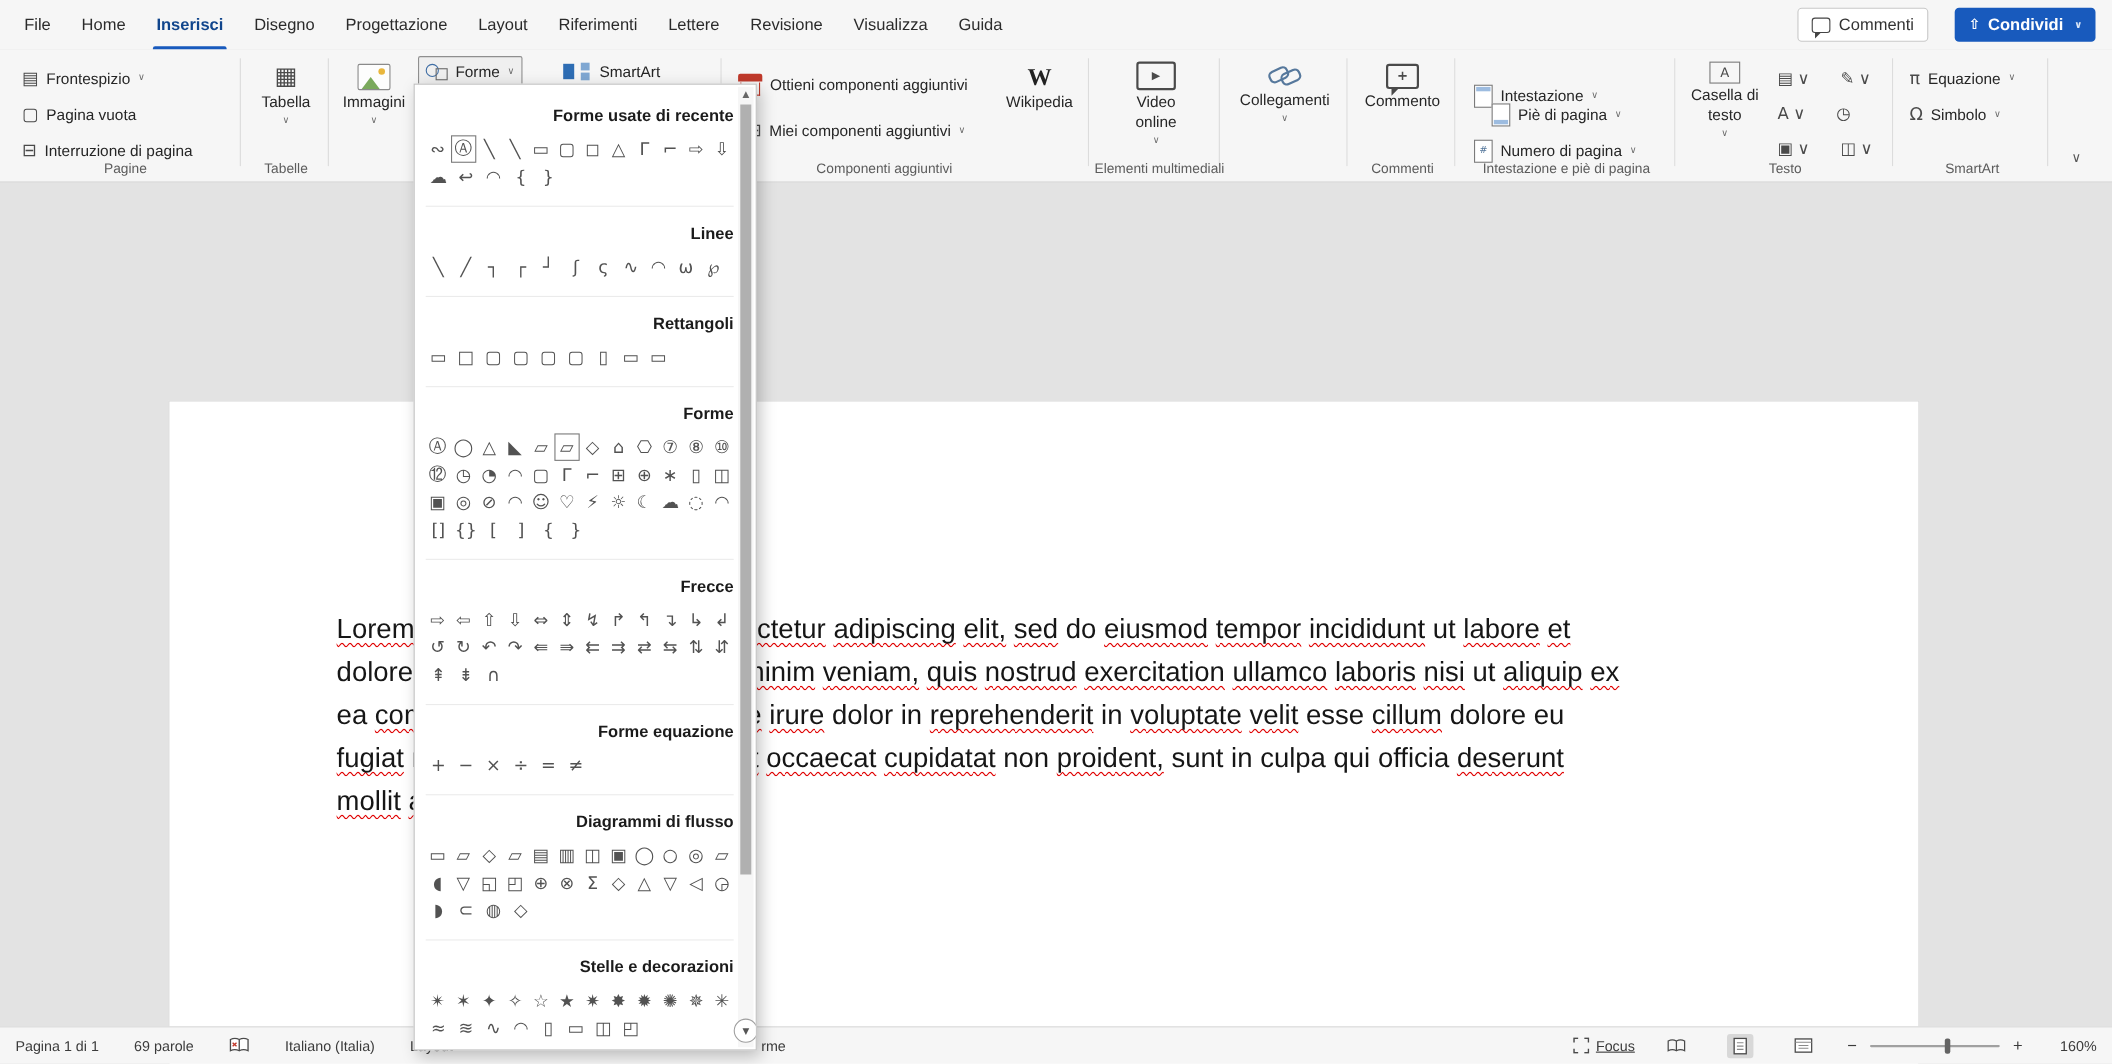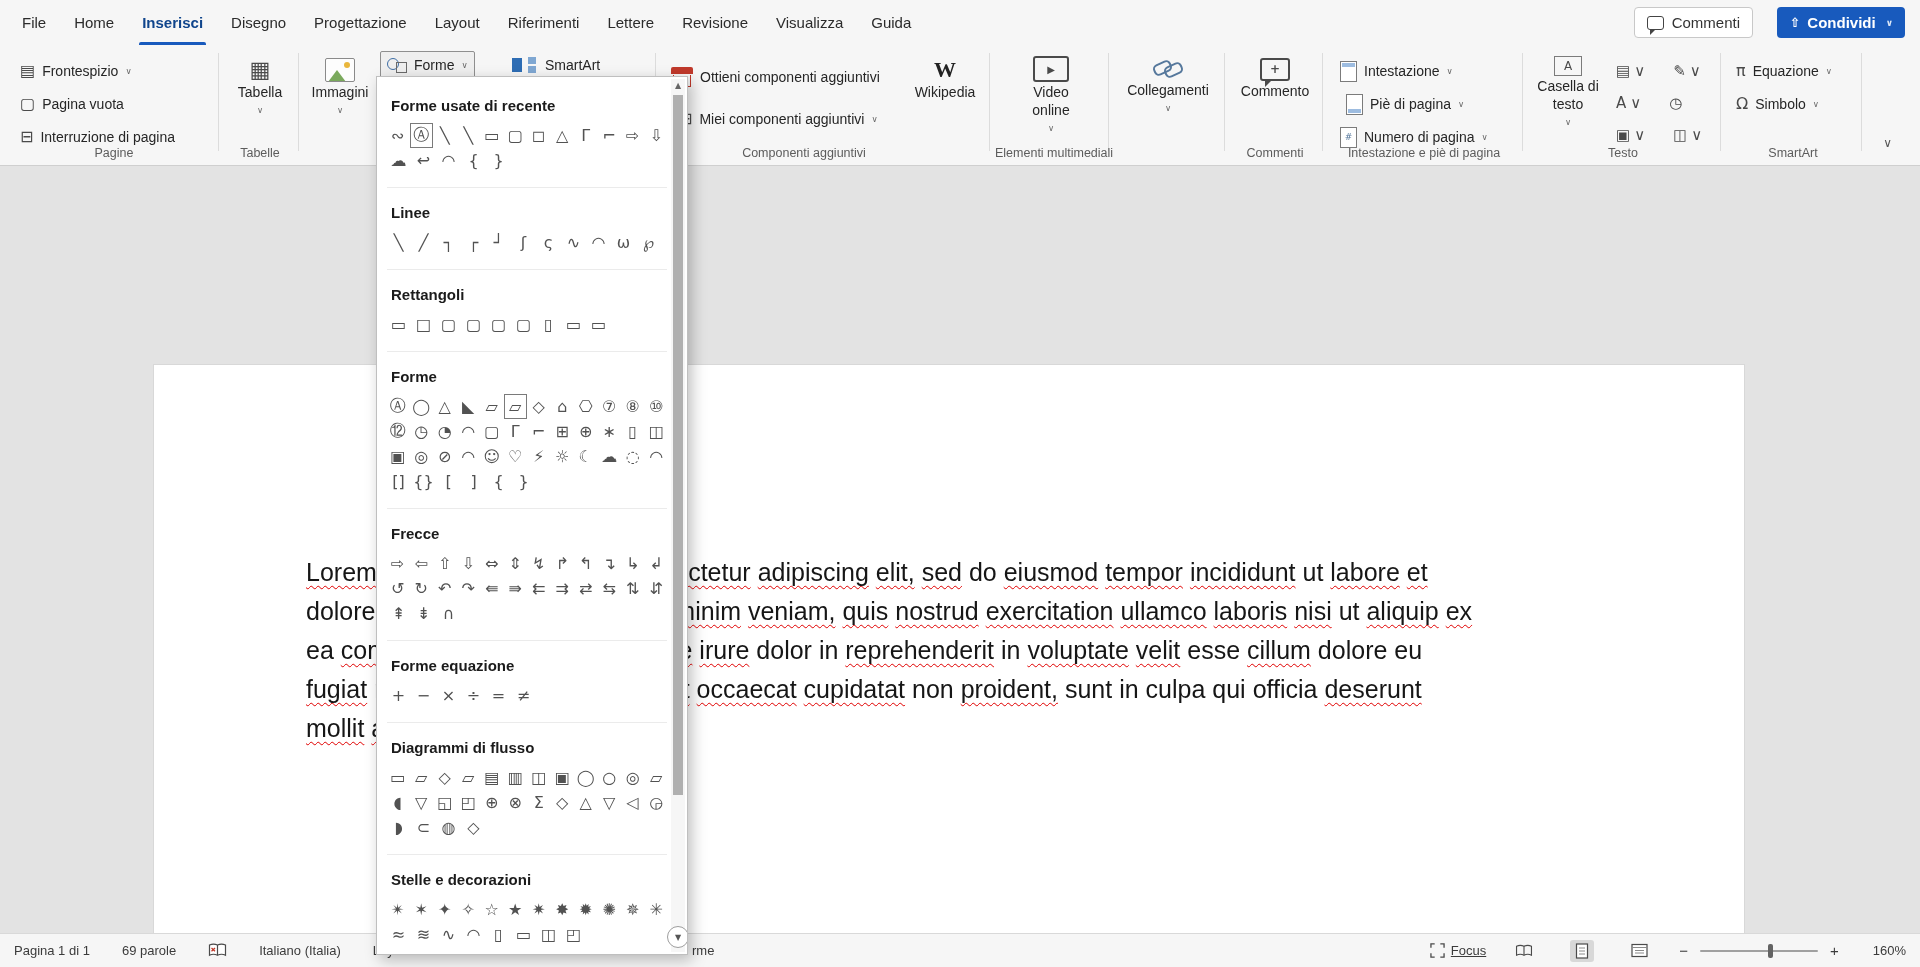--- a/index.html
+++ b/index.html
@@ -78,21 +78,21 @@
   .docline{font-size:25px;line-height:39px;white-space:nowrap;color:#161616;}
   .sq{text-decoration:underline;text-decoration-style:wavy;text-decoration-color:#e00000;
       text-decoration-thickness:1px;text-underline-offset:4px;text-decoration-skip-ink:none;}
 
   
   .shapes-menu{position:absolute;left:376px;top:76px;width:312px;height:879px;background:#fff;
       border:1px solid #bfbfbf;box-shadow:4px 5px 14px rgba(0,0,0,.25);z-index:100;box-sizing:border-box;
       display:flex;flex-direction:column;}
   .shapes-body{position:relative;flex:1;overflow:hidden;padding:4px 20px 0 10px;}
   .ssec+.ssec{border-top:1px solid #ebebeb;margin-top:14px;}
-  .ssec{padding-top:2px;margin-bottom:6px;}
+  .ssec{padding-top:2px;margin-bottom:6px;text-align:right;}
   .shead{margin:14px 0 8px 4px;font-size:15px;line-height:18px;font-weight:bold;color:#1b1b1b;}
   .srow{display:flex;gap:2px;height:25px;align-items:center;}
   .shape{width:23px;height:23px;display:flex;align-items:center;justify-content:center;
          font-size:16px;color:#525252;font-family:"DejaVu Sans",sans-serif;}
   .shape.sel{outline:1.5px solid #7a7a7a;outline-offset:0px;}
   .sb{position:absolute;top:2px;right:2px;bottom:2px;width:14px;background:#f6f6f6;}
   .sb-up{position:absolute;top:2px;left:0;right:0;text-align:center;font-size:8px;color:#666;}
   .sb-thumb{position:absolute;left:2px;right:2px;top:16px;height:700px;background:#b0b0b0;}
   .sb-circle{position:absolute;bottom:4px;left:-4px;width:20px;height:20px;border:1px solid #9e9e9e;border-radius:50%;
              background:#fff;display:flex;align-items:center;justify-content:center;font-size:8px;color:#555;}
@@ -238,26 +238,26 @@
       <button class="bigbtn" style="left:8px;top:12px;width:74px">
         <span class="ic-commentbig">
             <span class="g">+</span>
           </span>
         <span>Commento</span>
       </button>
       <div class="glabel">Commenti</div>
     </div>
 
     <div class="rgroup" style="left:1328px;width:192px">
-      <button class="sbtn" style="left:6px;top:12px">
+      <button class="sbtn" style="left:6px;top:28px">
         <span class="pg-ico hdr"></span>
         <span>Intestazione</span>
         <span class="chev g">∨</span>
       </button>
-      <button class="sbtn" style="left:12px;top:45px">
+      <button class="sbtn" style="left:22px;top:45px">
         <span class="pg-ico ftr"></span>
         <span>Piè di pagina</span>
         <span class="chev g">∨</span>
       </button>
       <button class="sbtn" style="left:6px;top:78px">
         <span class="pg-ico">
             <span class="g">#</span>
           </span>
         <span>Numero di pagina</span>
         <span class="chev g">∨</span>

